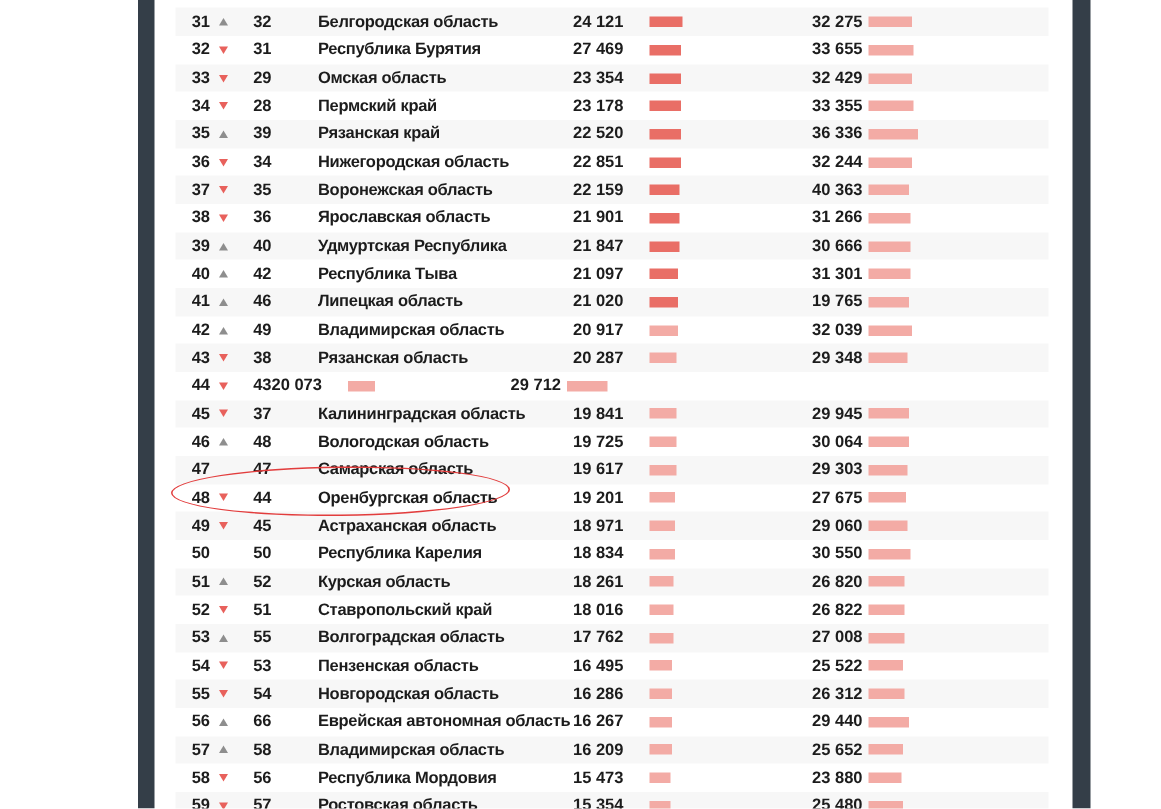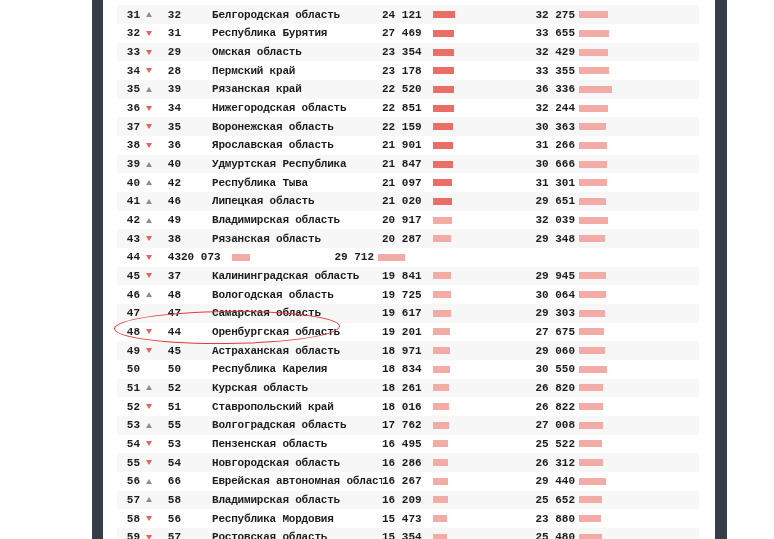--- a/index.html
+++ b/index.html
@@ -2,21 +2,21 @@
 <html><head>
 <meta charset="utf-8">
 <style>
   html, body { margin: 0; padding: 0; }
   .page {
     position: relative;
     width: 774px;
     height: 539px;
     overflow: hidden;
     background: #ffffff;
-    font-family: Liberation Mono, monospace;
+    font-family: Liberation Sans, sans-serif;
   }
   .frame-bar {
     position: absolute;
     top: 0;
     height: 100%;
     background: #343e48;
   }
   .frame-bar.left  { left: 92px;  width: 11px; }
   .frame-bar.right { left: 715px; width: 12px; }
 
@@ -190,21 +190,21 @@
     <div class="cell-rank">37</div>
     <div class="cell-arrow">
           <div class="tri-down"></div>
         </div>
     <div class="cell-prev">35</div>
     <div class="cell-region">Воронежская область</div>
     <div class="cell-value1">22 159</div>
     <div class="cell-bar1">
           <div class="bar" style="width: 19.9px; background: rgb(233, 110, 102);"></div>
         </div>
-    <div class="cell-value2">30 363</div>
+    <div class="cell-value2">40 363</div>
     <div class="cell-bar2">
           <div class="bar" style="width: 27.3px; background: rgb(243, 171, 165);"></div>
         </div>
   </div>
       <div class="row">
     <div class="cell-rank">38</div>
     <div class="cell-arrow">
           <div class="tri-down"></div>
         </div>
     <div class="cell-prev">36</div>
@@ -254,21 +254,21 @@
     <div class="cell-rank">41</div>
     <div class="cell-arrow">
           <div class="tri-up"></div>
         </div>
     <div class="cell-prev">46</div>
     <div class="cell-region">Липецкая область</div>
     <div class="cell-value1">21 020</div>
     <div class="cell-bar1">
           <div class="bar" style="width: 18.9px; background: rgb(233, 110, 102);"></div>
         </div>
-    <div class="cell-value2">29 651</div>
+    <div class="cell-value2">19 765</div>
     <div class="cell-bar2">
           <div class="bar" style="width: 26.8px; background: rgb(243, 171, 165);"></div>
         </div>
   </div>
       <div class="row">
     <div class="cell-rank">42</div>
     <div class="cell-arrow">
           <div class="tri-up"></div>
         </div>
     <div class="cell-prev">49</div>

